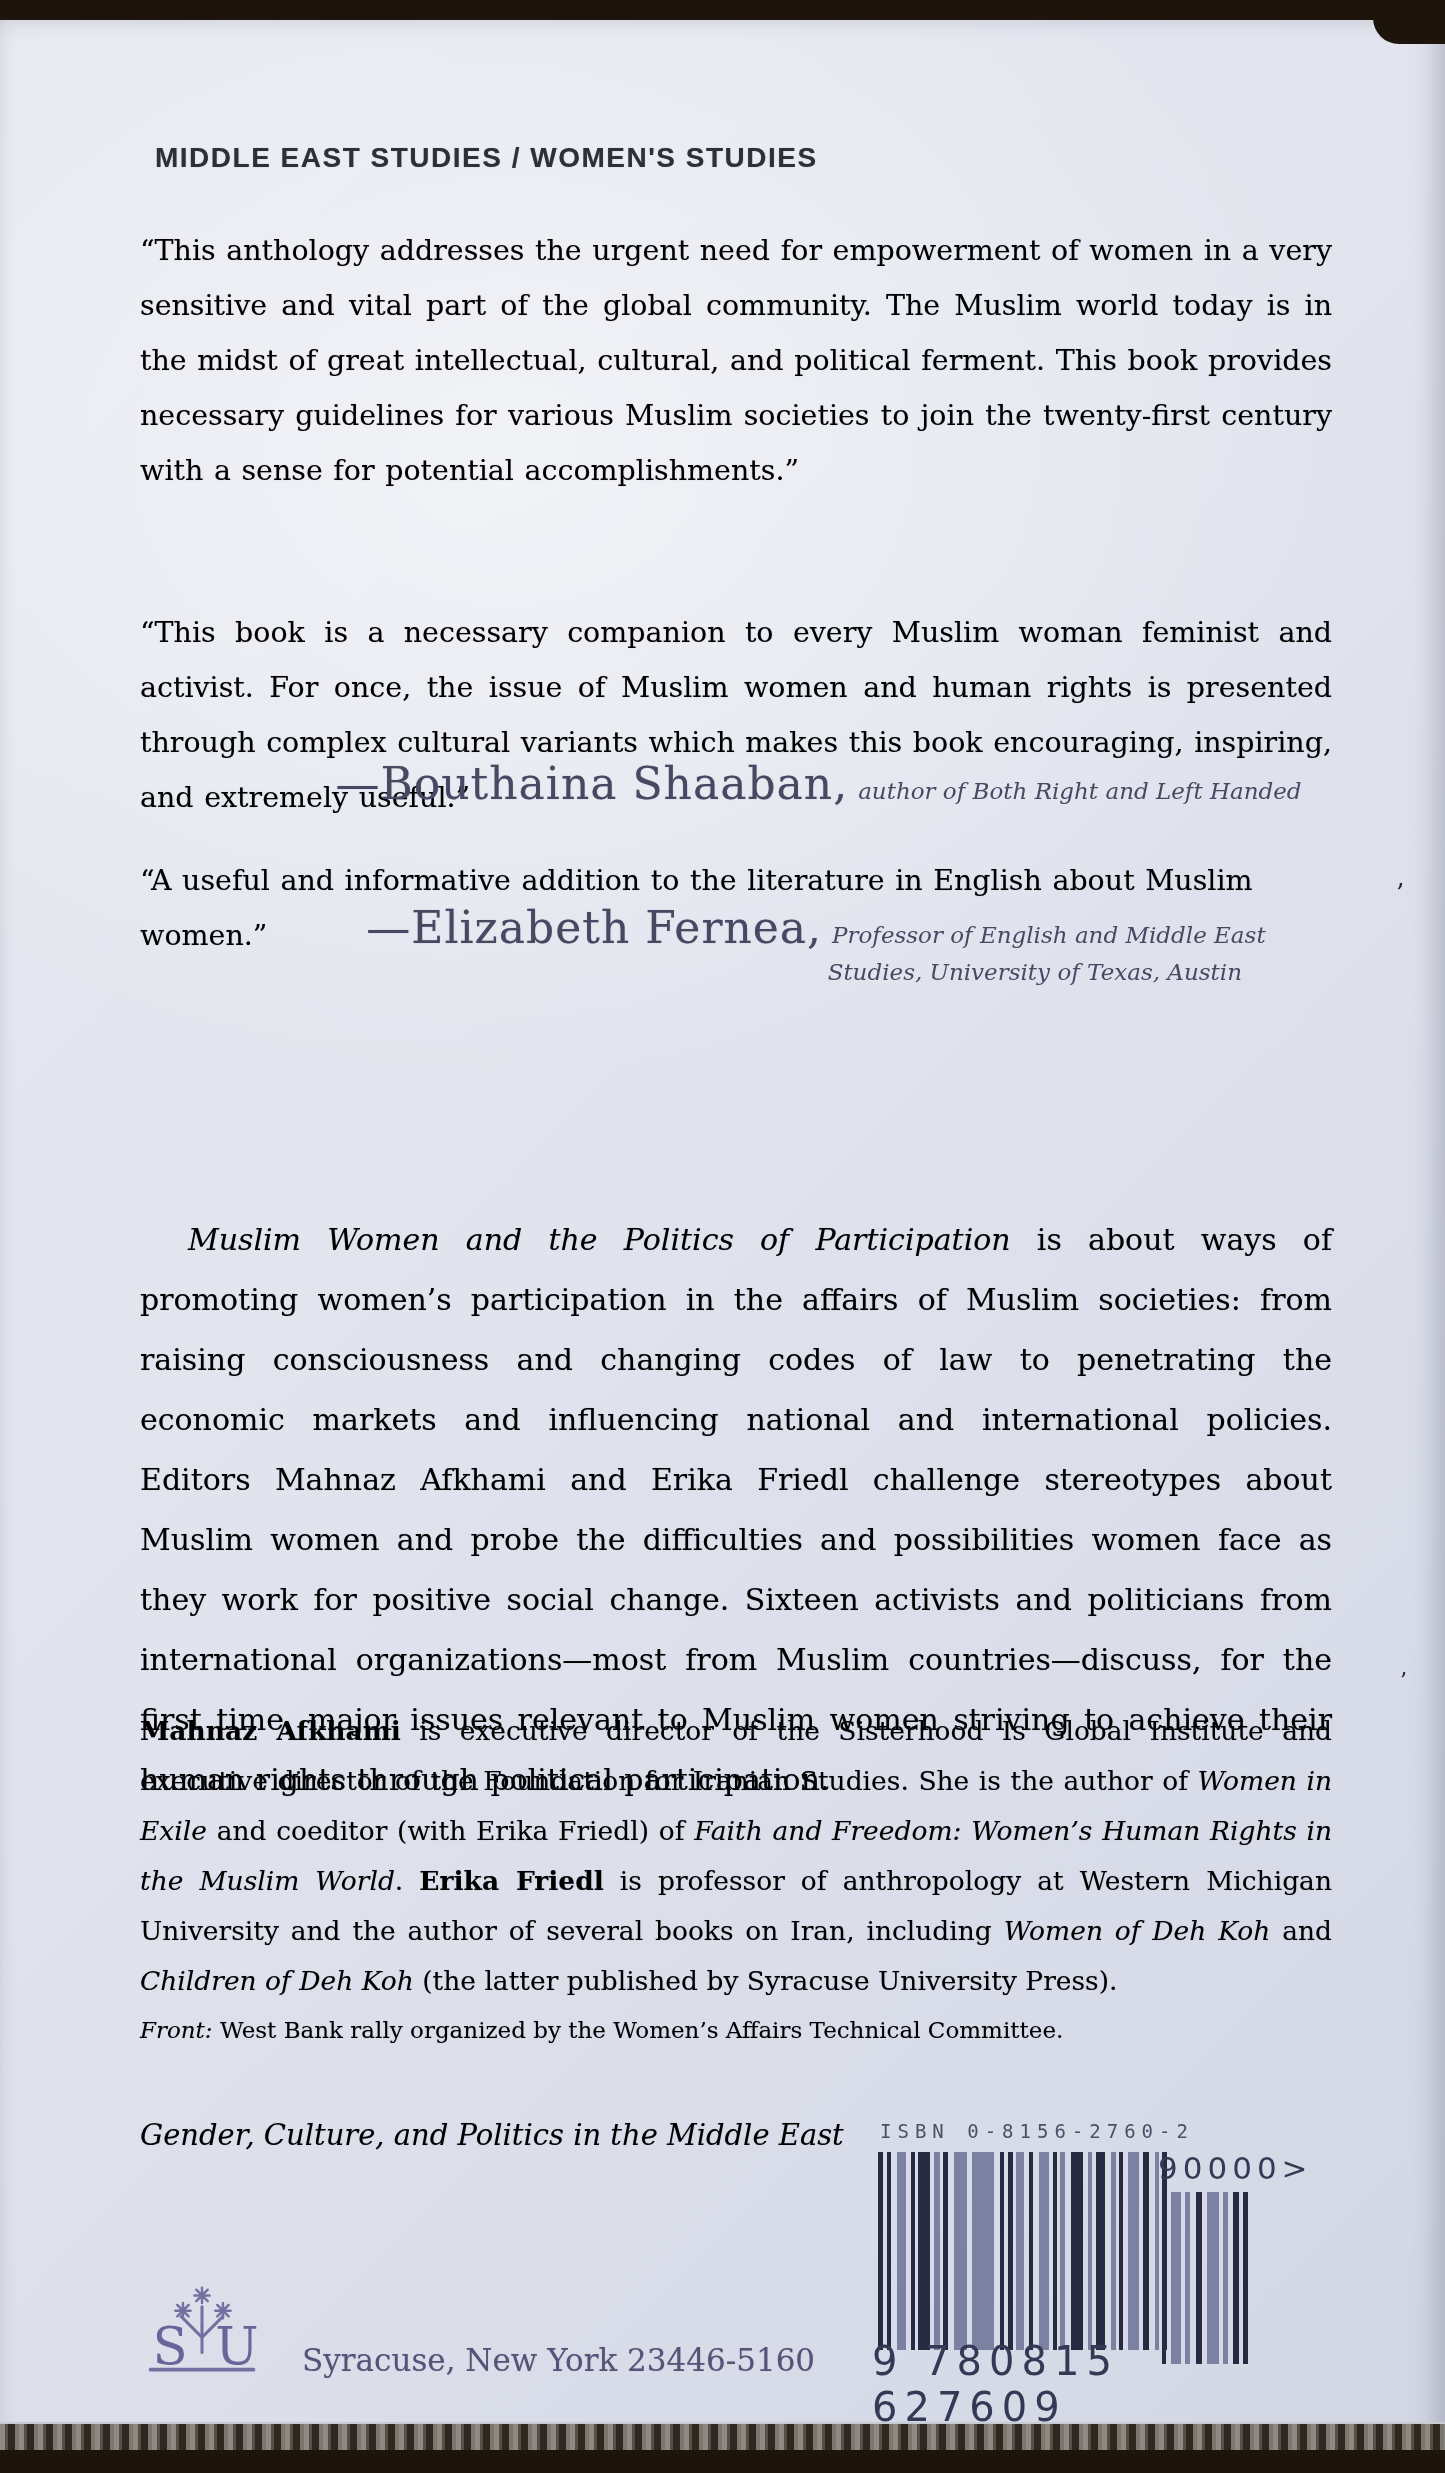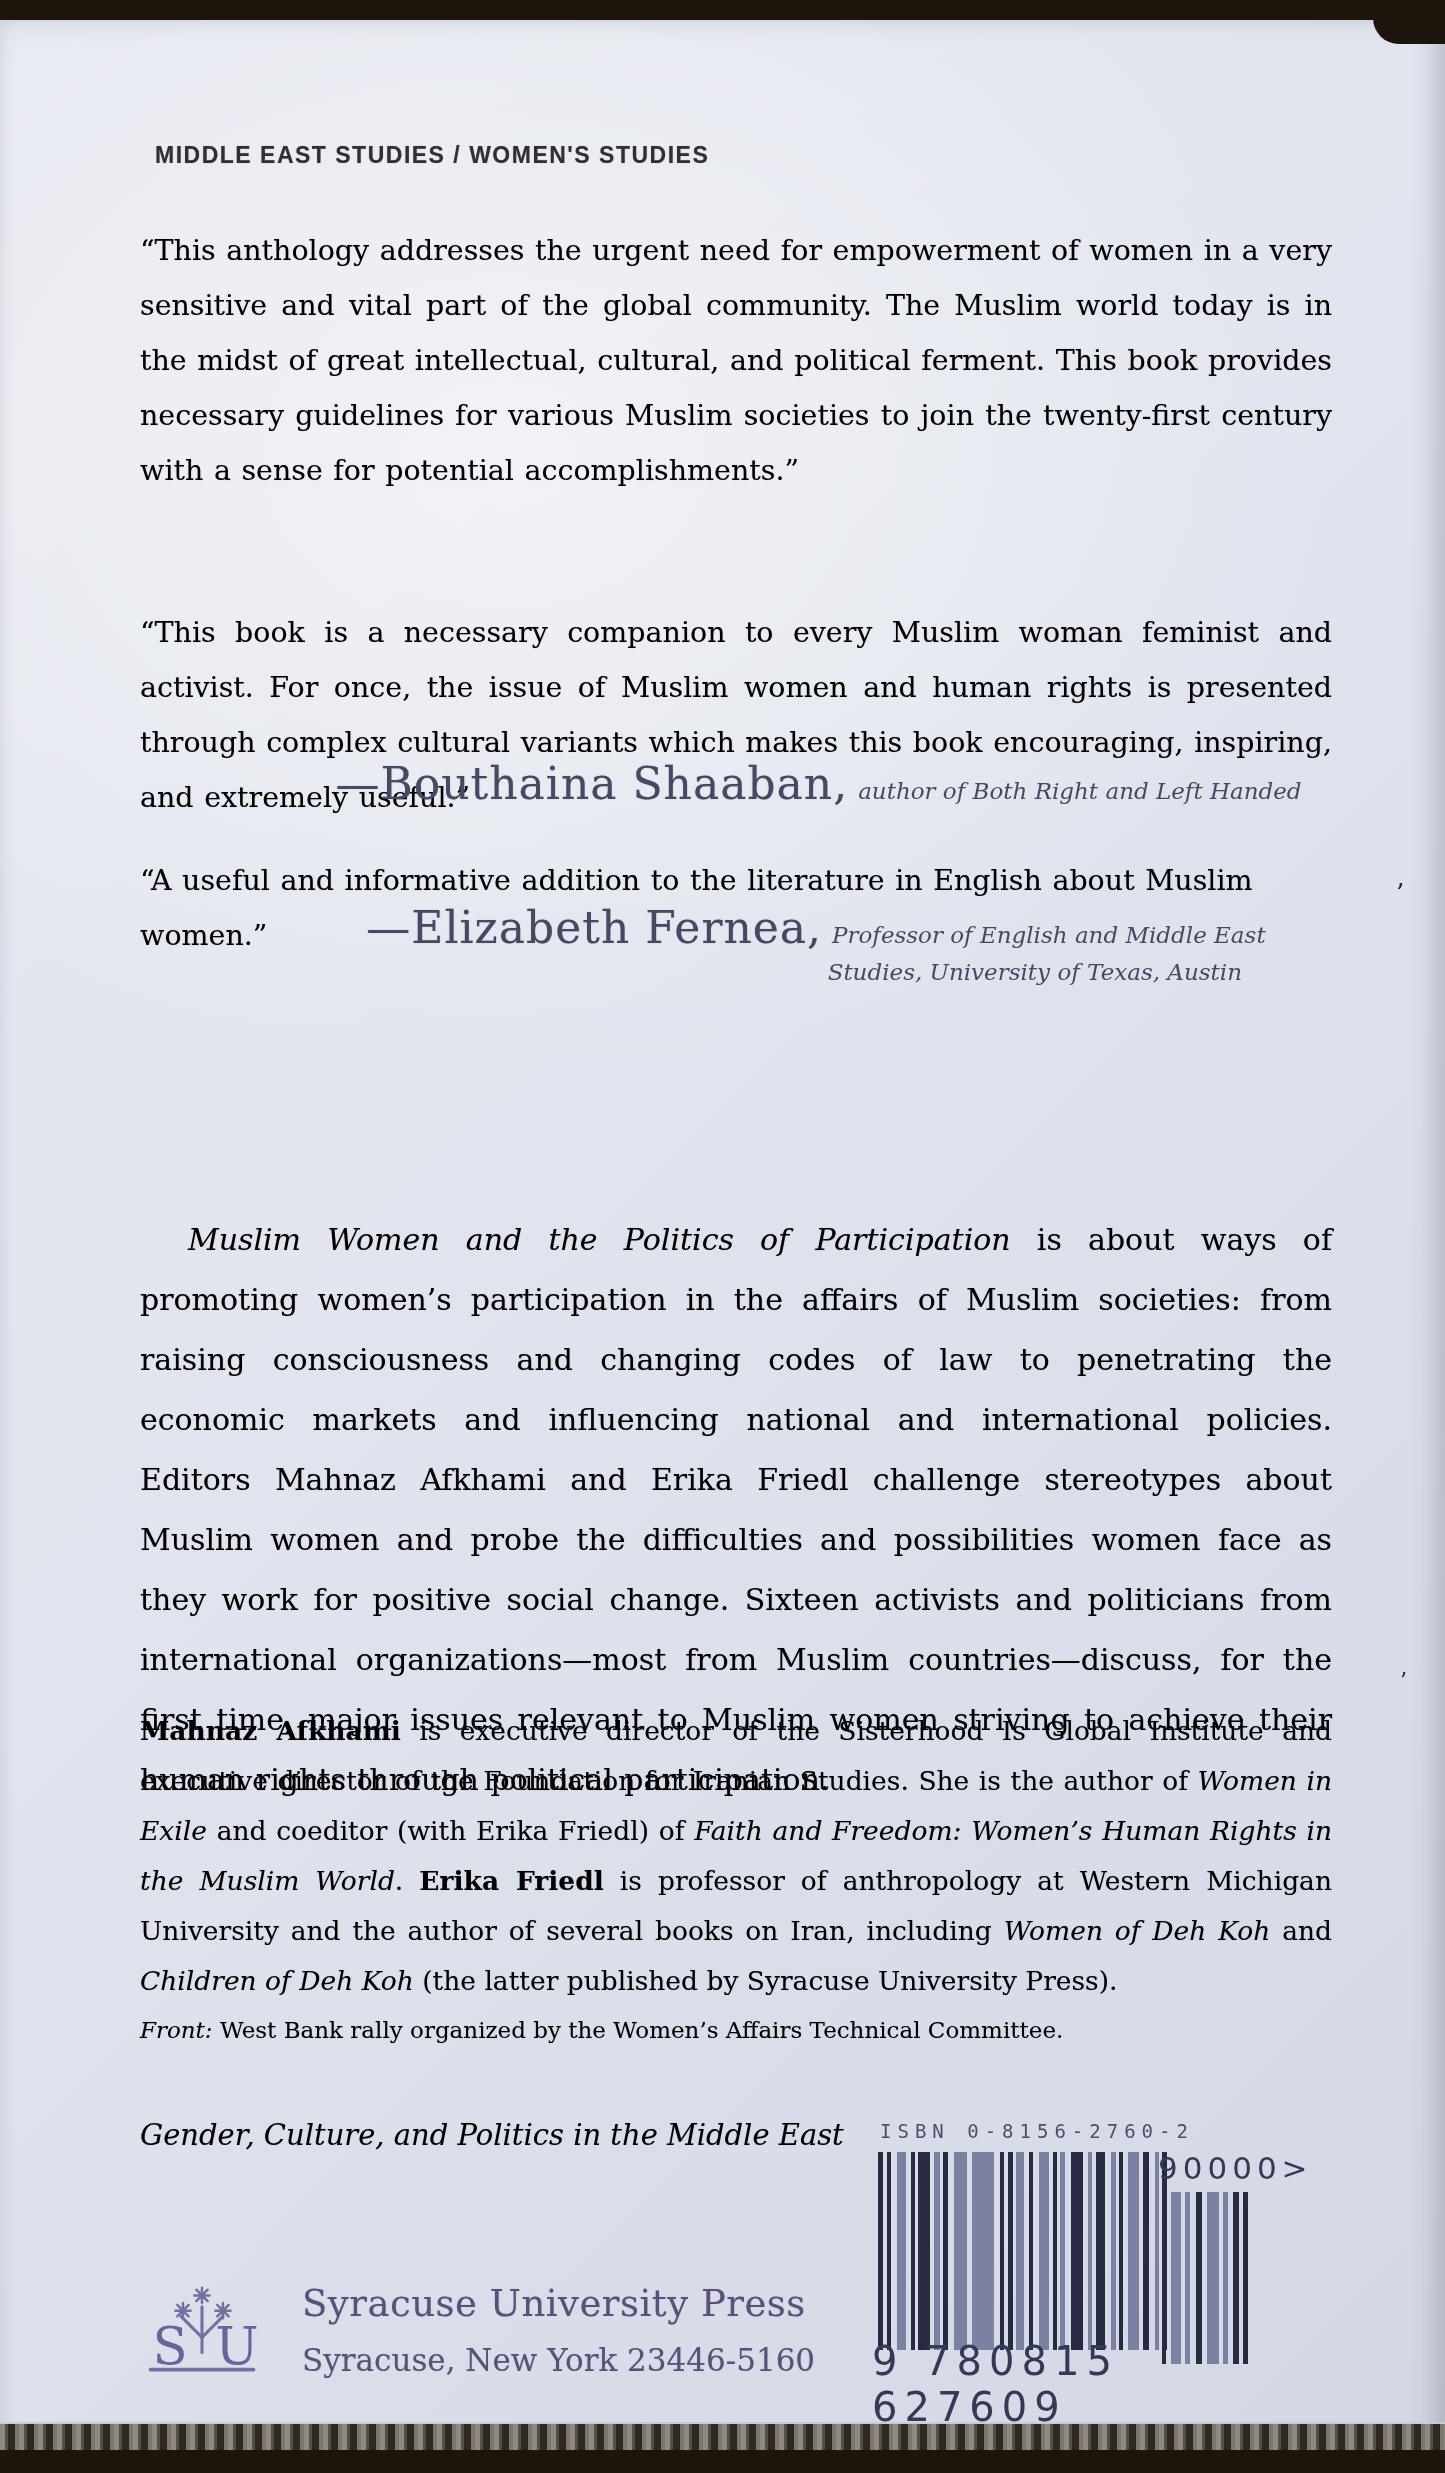--- a/index.html
+++ b/index.html
@@ -18,21 +18,21 @@
   }
   .corner-tr{position:absolute;right:0;top:18px;width:72px;height:26px;background:#1d140c;border-bottom-left-radius:26px;}
   .edge-bottom{
     position:absolute;left:0;bottom:0;width:1445px;height:26px;
     background:repeating-linear-gradient(90deg,#8d8a83 0 5px,#564f46 5px 8px,#2f2820 8px 15px,#7b776e 15px 19px);
     border-top:2px solid #c9cbd2;
   }
   .hdr{
     position:absolute;left:155px;top:122px;
     font-family:"Liberation Sans","DejaVu Sans",sans-serif;
-    font-size:23px;font-weight:bold;letter-spacing:1.5px;color:#2f3037;
+    font-size:28px;font-weight:bold;letter-spacing:1.5px;color:#2f3037;
     text-shadow:0 0 1px rgba(47,48,55,.4);
   }
   .block{position:absolute;left:140px;width:1192px;}
   .quote{font-size:28.5px;line-height:55px;text-align:justify;word-spacing:1.5px;text-shadow:0 0 1px rgba(62,64,89,.35);}
   .quote.single{text-align:left;}
   .attr{text-align:center;}
   .attr-name{font-size:44px;letter-spacing:1px;color:#474963;text-shadow:0 0 1px rgba(71,73,99,.4);}
   .attr-role{font-size:23px;font-style:italic;margin-left:10px;color:#474963;}
   .attr-role2{font-size:23px;font-style:italic;margin-top:6px;color:#474963;}
   .desc{font-size:30px;line-height:58px;text-align:justify;word-spacing:2px;text-shadow:0 0 1px rgba(62,64,89,.35);}
@@ -183,21 +183,20 @@
       <g stroke-width="1.3">
         <path d="M17 22 h8 M21 18 v8 M18 19 l6 6 M24 19 l-6 6"></path>
         <path d="M27 14 h8 M31 10 v8 M28 11 l6 6 M34 11 l-6 6"></path>
         <path d="M38 22 h8 M42 18 v8 M39 19 l6 6 M45 19 l-6 6"></path>
       </g>
       <path d="M4 53 H58" stroke-width="2"></path>
     </g>
     <text x="5" y="50" font-size="27" fill="#6b649a" font-family="DejaVu Serif, serif">S</text>
     <text x="38" y="50" font-size="27" fill="#6b649a" font-family="DejaVu Serif, serif">U</text>
   </svg>
-  <div class="pub-name">Syracuse University Press</div>
   <div class="pub-addr">Syracuse, New York 23446-5160</div>
 
   <div class="speck" style="left:1396px;top:858px;">’</div>
   <div class="speck" style="left:1400px;top:1648px;font-size:22px;">’</div>
 
   <div class="edge-bottom"></div>
 </div>
 
 <div class="corner-tr"></div>
 

